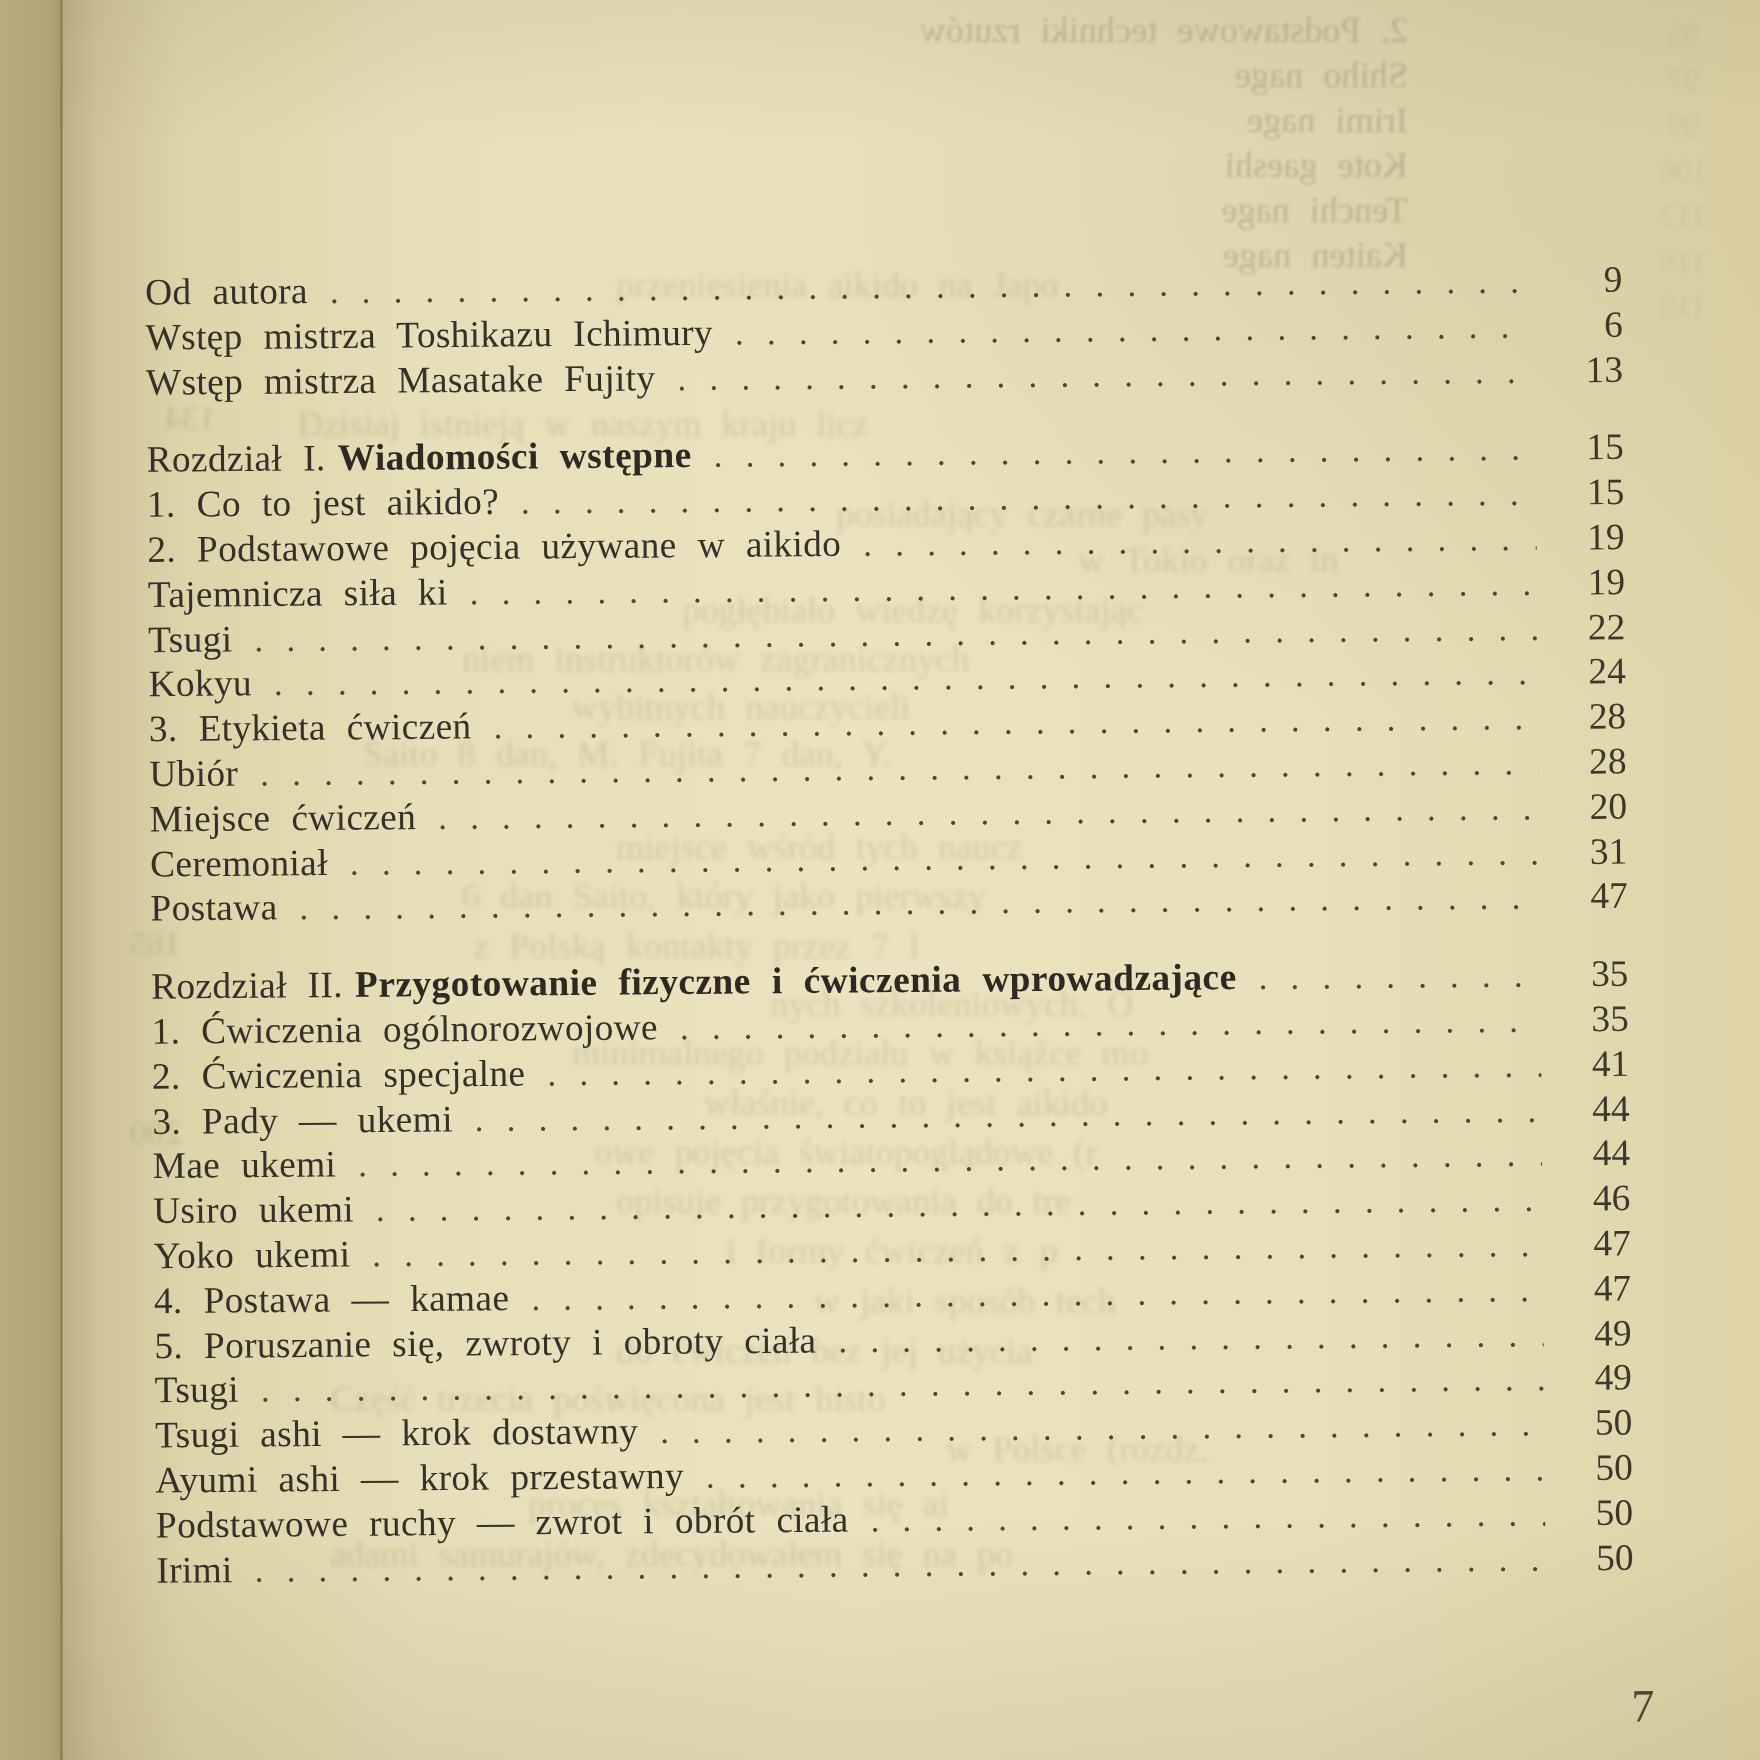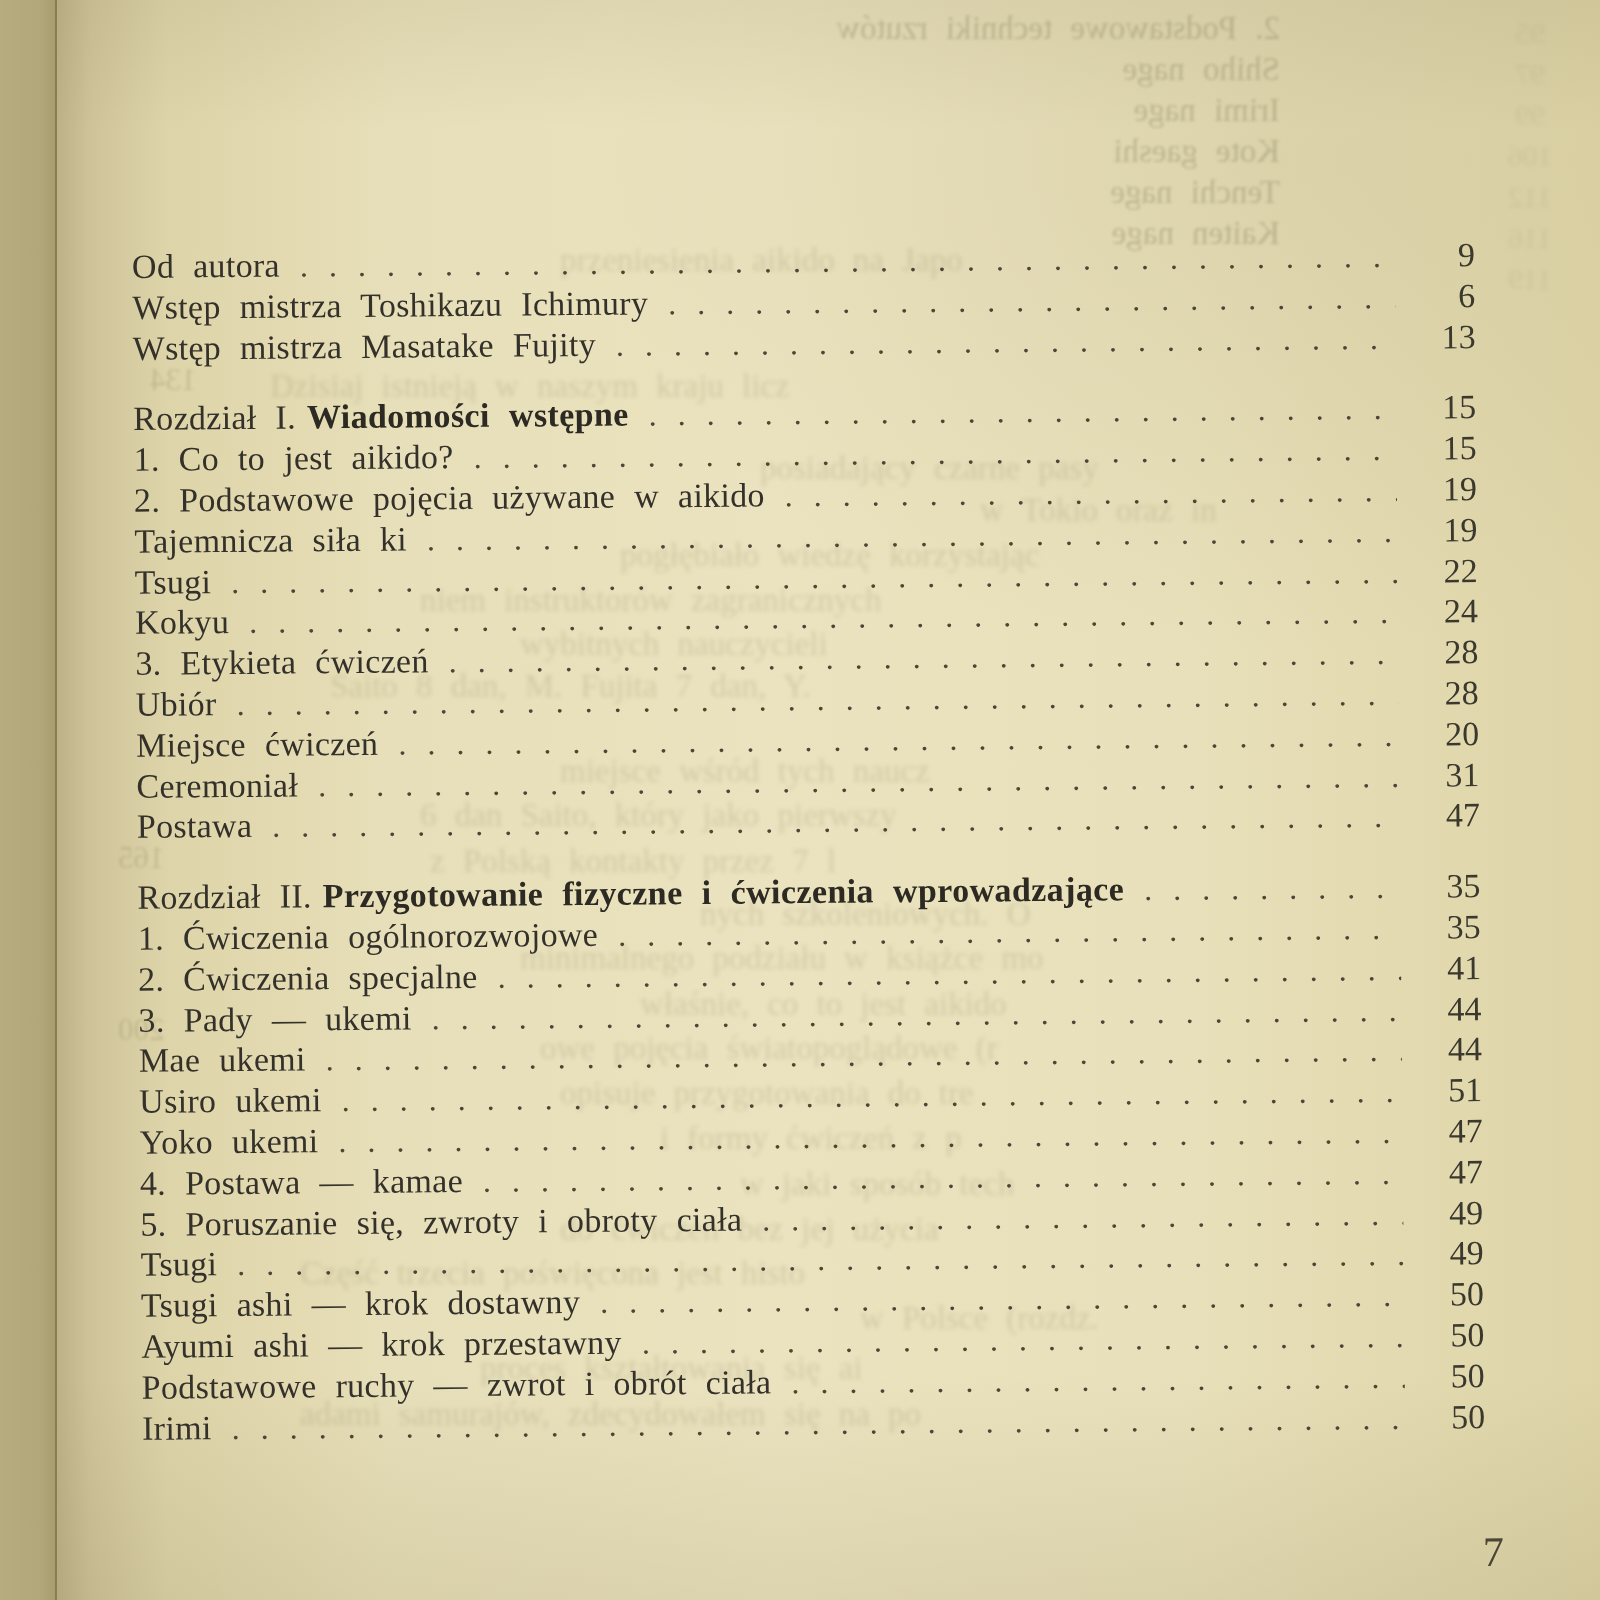--- a/index.html
+++ b/index.html
@@ -229,21 +229,21 @@
     <span class="pg">44</span>
   </div>
       <div class="row">
     <span class="t"><span class="main">Mae ukemi</span></span>
     <span class="leader">............................................................</span>
     <span class="pg">44</span>
   </div>
       <div class="row">
     <span class="t"><span class="main">Usiro ukemi</span></span>
     <span class="leader">............................................................</span>
-    <span class="pg">51</span>
+    <span class="pg">46</span>
   </div>
       <div class="row">
     <span class="t"><span class="main">Yoko ukemi</span></span>
     <span class="leader">............................................................</span>
     <span class="pg">47</span>
   </div>
       <div class="row">
     <span class="t"><span class="main">4. Postawa — kamae</span></span>
     <span class="leader">............................................................</span>
     <span class="pg">47</span>

